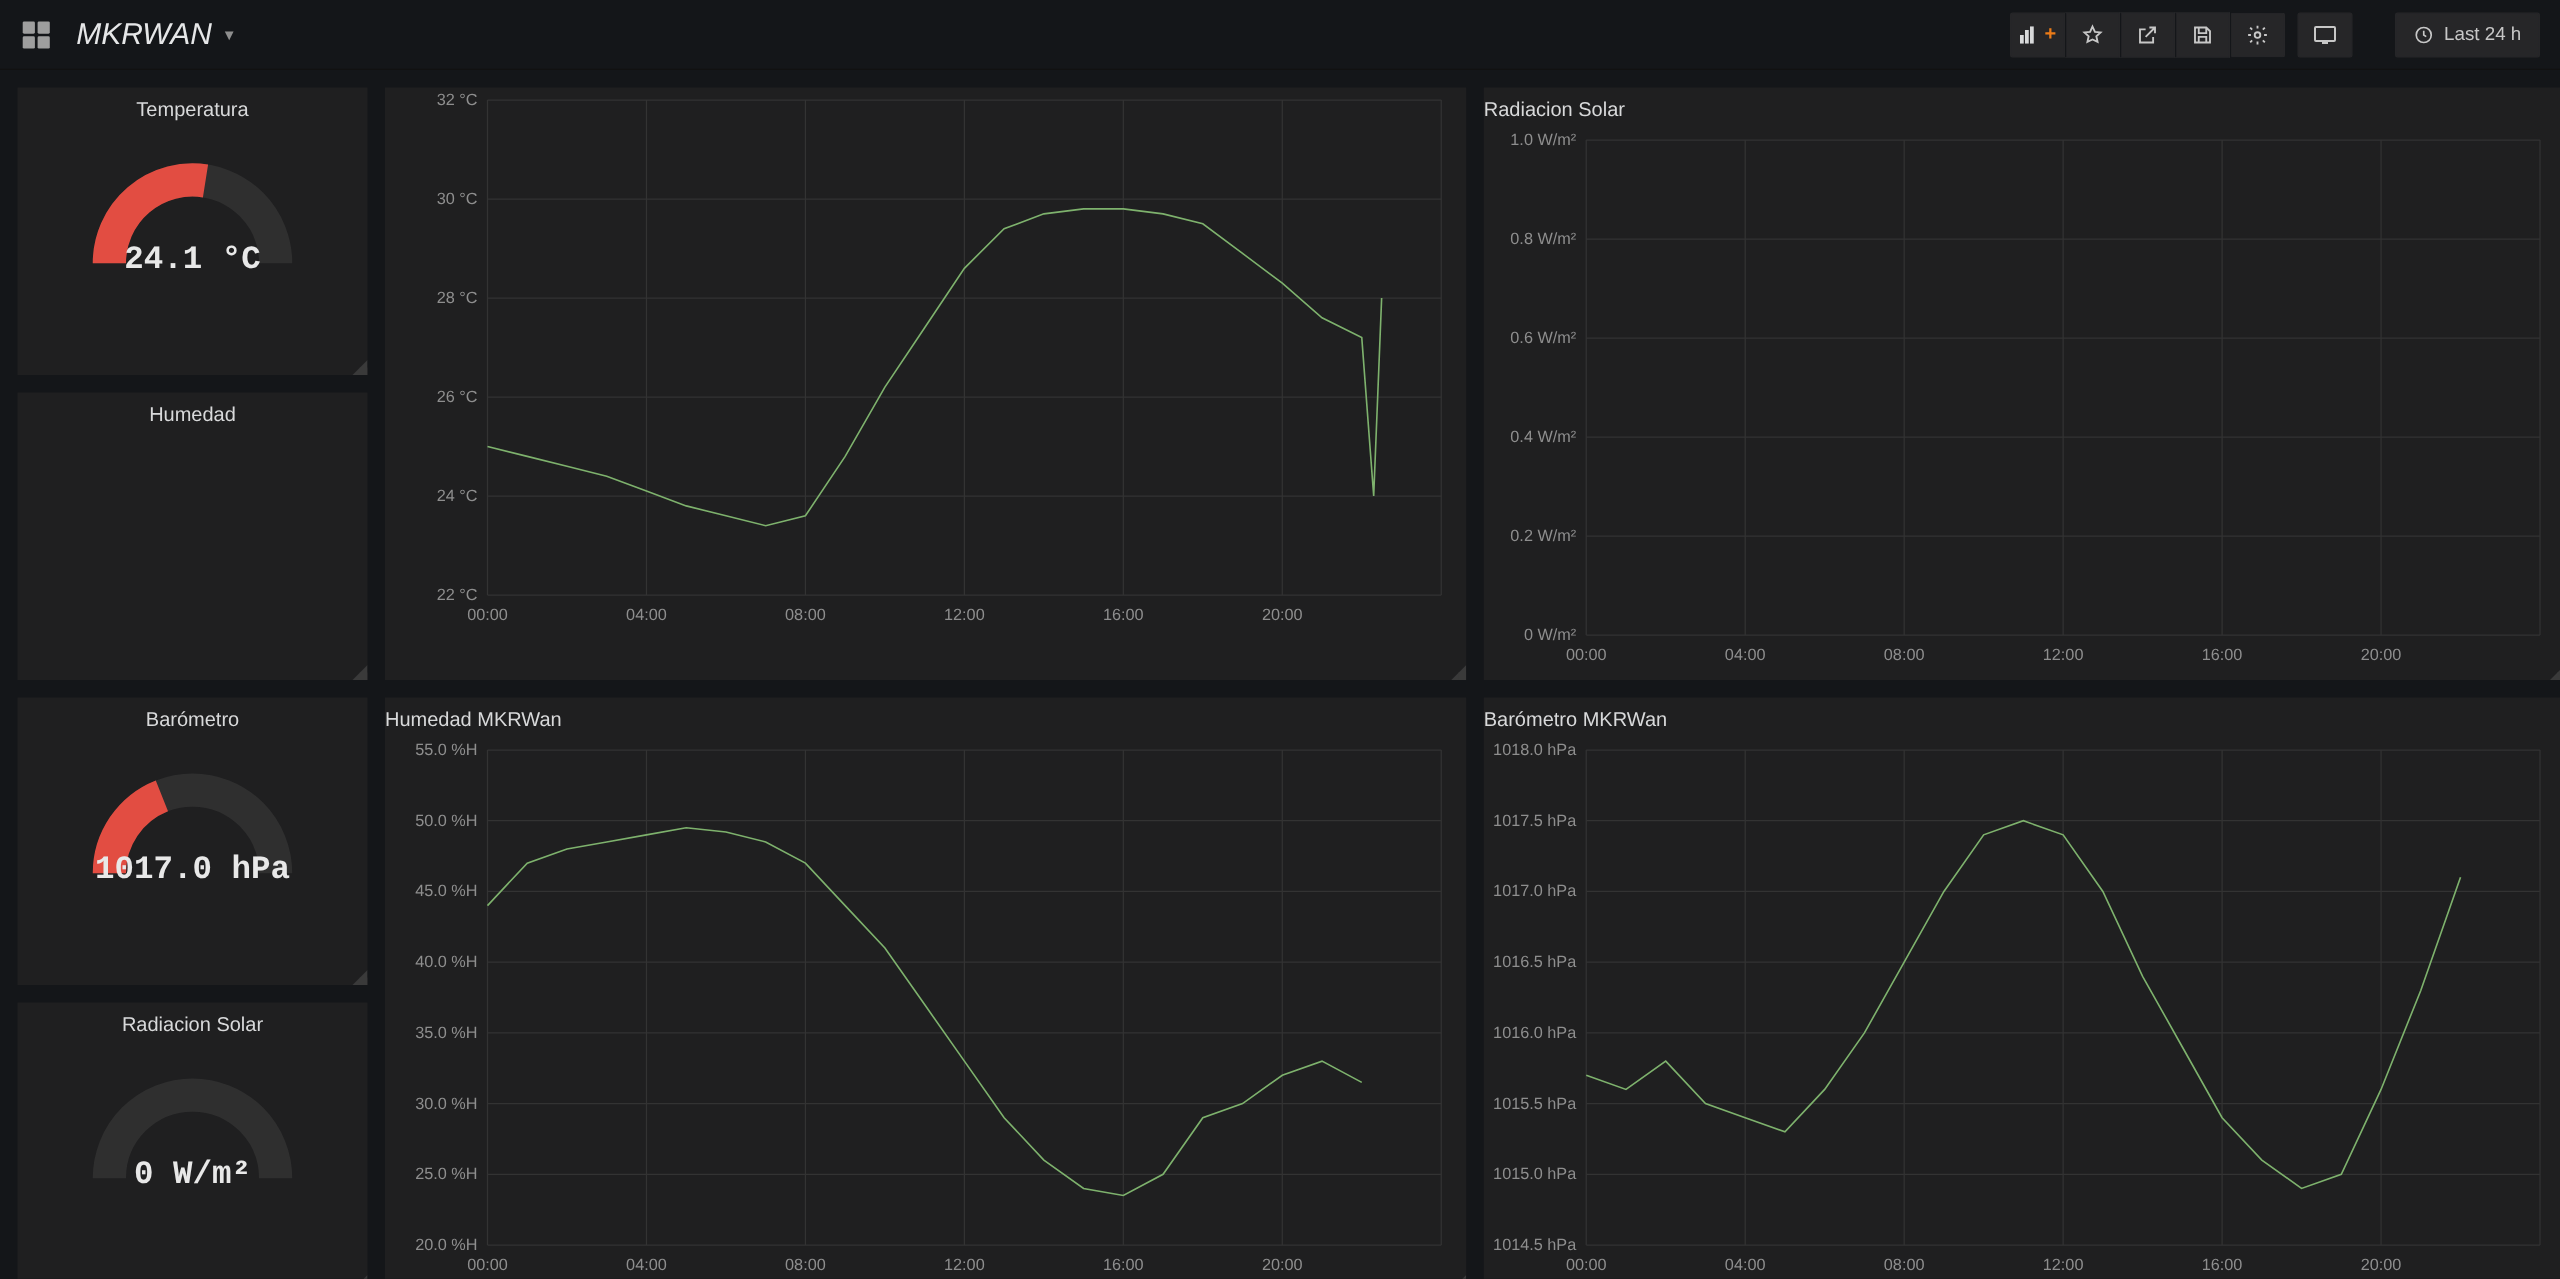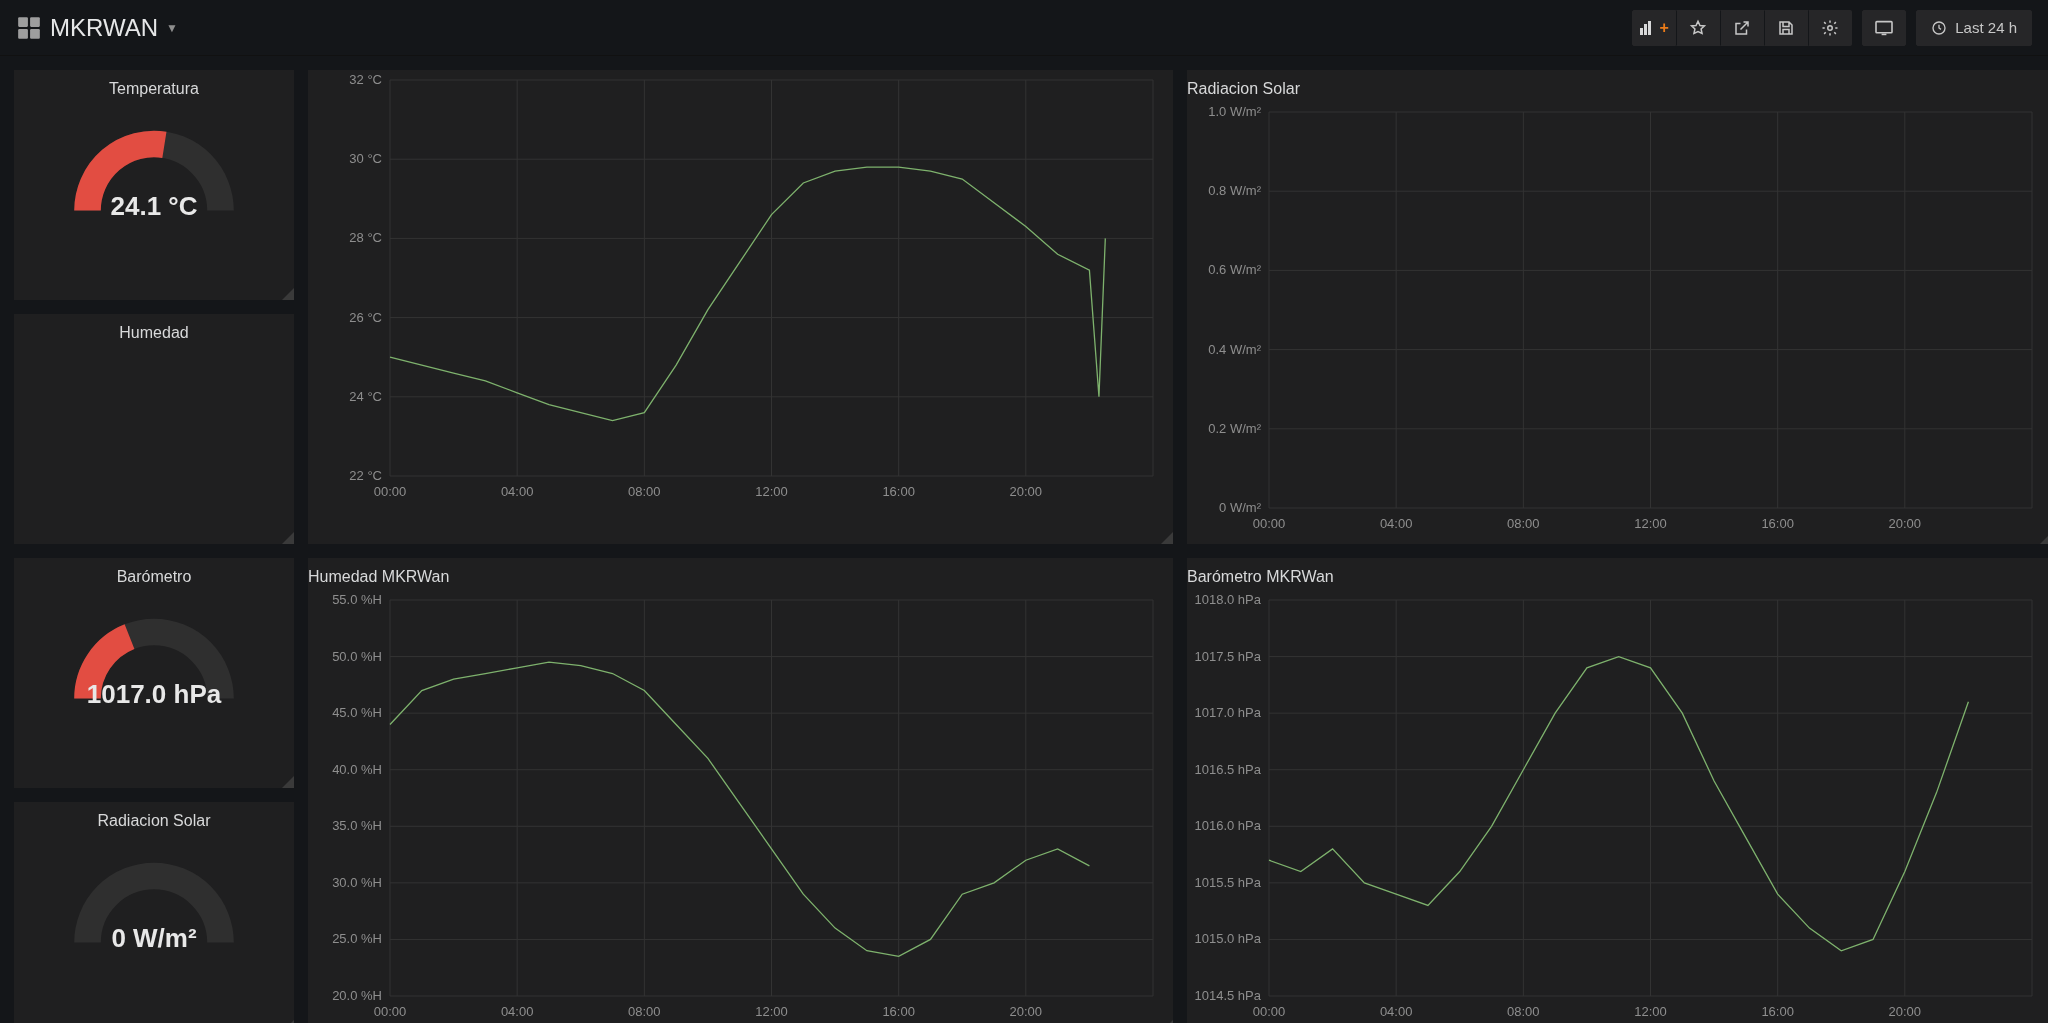--- a/index.html
+++ b/index.html
@@ -14,21 +14,21 @@
   }
   
   .navbar {
     height: 56px;
     display: flex;
     align-items: center;
     padding: 0 16px;
     background: #141619;
     border-bottom: 1px solid #111;
   }
-  .nav-left { display: flex; align-items: center; gap: 8px; flex: 1; }
+  .nav-left { display: flex; align-items: center; gap: 19px; flex: 1; font-style: italic; }
   .dash-icon svg { display: block; }
   .dash-title {
     color: #e6e7e8;
     font-size: 24px;
     font-weight: 500;
     display: flex;
     align-items: center;
     gap: 8px;
     cursor: pointer;
   }
@@ -57,20 +57,21 @@
     border: 1px solid #262628;
     color: #c7c7c7;
     height: 36px;
     padding: 0 14px;
     display: flex;
     align-items: center;
     gap: 8px;
     cursor: pointer;
     border-radius: 2px;
     font-size: 15px;
+    margin-left: 24px;
   }
   
   .board {
     padding: 14px;
     display: grid;
     grid-template-columns: 280px 865px 865px;
     grid-template-rows: 230px 230px 230px 230px;
     gap: 14px;
   }
   .panel {
@@ -88,21 +89,21 @@
   }
   .panel-title {
     text-align: left;
     font-size: 16px;
     padding: 10px 0 4px;
     color: #d8d9da;
     cursor: pointer;
   }
   
   .gauge-wrap { display:flex; flex-direction:column; align-items:center; height:100%; }
-  .gauge { position: relative; width: 190px; height: 110px; margin-top: 6px; }
+  .gauge { position: relative; width: 190px; height: 110px; margin-top: 6px; font-family: Liberation Mono, monospace; }
   .gauge svg { width: 190px; height: 110px; display:block; }
   .gauge-value {
     position: absolute;
     left: 0; right: 0;
     bottom: -4px;
     text-align: center;
     font-size: 26px;
     font-weight: 600;
     color: #e8e8e8;
   }

